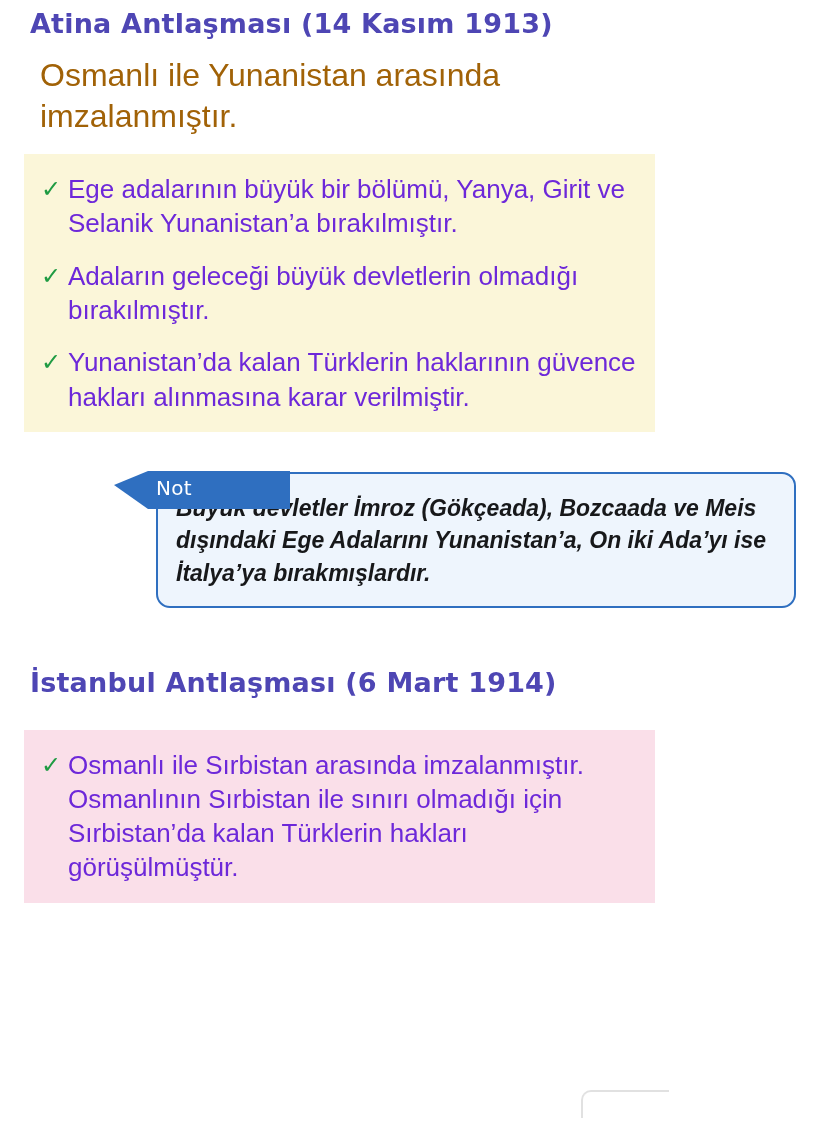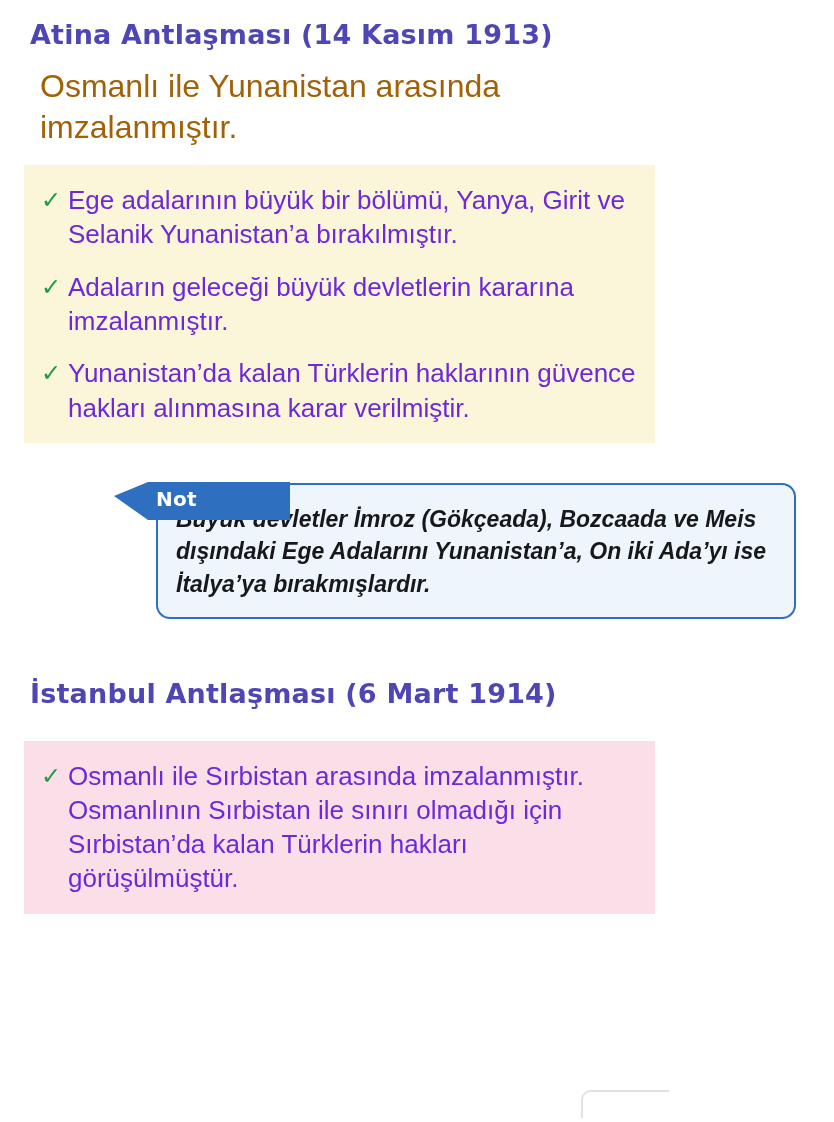--- a/index.html
+++ b/index.html
@@ -12,21 +12,21 @@
     min-height: 1122px;
     font-family: "Liberation Sans", sans-serif;
     color: #1a1a1a;
     position: relative;
     overflow: hidden;
   }
   .page {
     width: 679px;
     min-height: 1122px;
     box-sizing: border-box;
-    padding: 18px 24px 0 24px;
+    padding: 7px 24px 0 24px;
     position: relative;
   }
 
   
   .section-heading {
     font-family: "DejaVu Sans", sans-serif;
     font-size: 27px;
     font-weight: 700;
     color: #4e46b4;
     letter-spacing: 0.2px;
@@ -93,21 +93,21 @@
     height: 38px;
     z-index: 3;
   }
   .note-tag svg { display: block; }
   .note-tag-label {
     position: absolute;
     top: 5px;
     left: 42px;
     font-family: "DejaVu Sans", sans-serif;
     font-size: 20px;
-    font-weight: 700;
+    font-weight: 400;
     color: #ffffff;
     letter-spacing: 0.3px;
   }
   .note-body {
     position: relative;
     margin-top: 19px;
     border: 2px solid #2f6fc0;
     border-radius: 14px;
     background: #eef5fd;
     padding: 18px 20px 16px 18px;
@@ -152,21 +152,21 @@
   <div class="tinted-box cream">
     <ul class="check-list">
 
       <li class="check-item">
         <span class="check-mark">✓</span>
         <span class="check-text">Ege adalarının büyük bir bölümü, Yanya, Girit ve Selanik Yunanistan’a bırakılmıştır.</span>
       </li>
 
       <li class="check-item">
         <span class="check-mark">✓</span>
-        <span class="check-text">Adaların geleceği büyük devletlerin kararına imzalanmıştır.</span>
+        <span class="check-text">Adaların geleceği büyük devletlerin olmadığı bırakılmıştır.</span>
       </li>
 
       <li class="check-item">
         <span class="check-mark">✓</span>
         <span class="check-text">Yunanistan’da kalan Türklerin haklarının güvence hakları alınmasına karar verilmiştir.</span>
       </li>
 
     </ul>
   </div>
 

